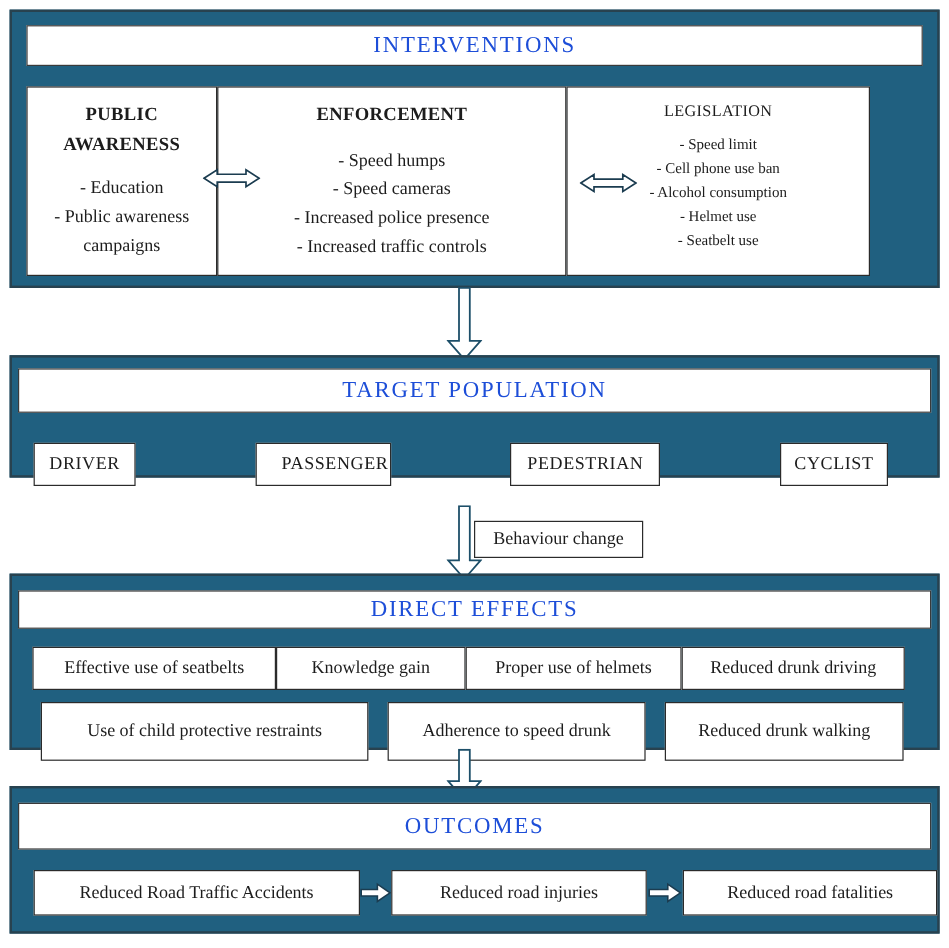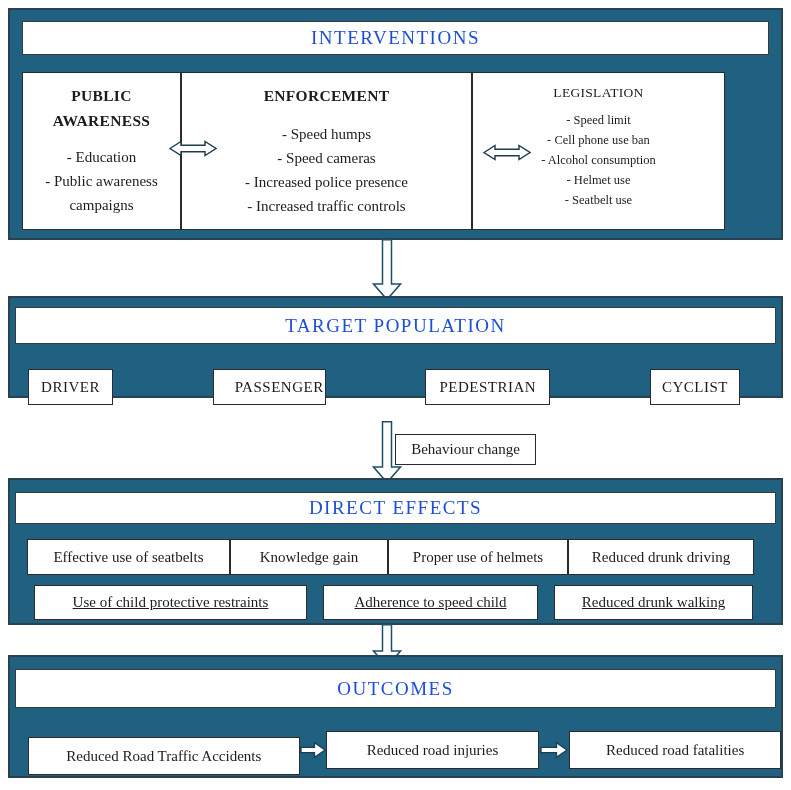--- a/index.html
+++ b/index.html
@@ -40,21 +40,21 @@
   .s2 .band { margin:9px 5px 0 5px; height:35px; }
   .s2-boxes { display:flex; justify-content:space-between; margin:25px 41px 0 18px; }
   .s2-boxes .wbox { height:36px; letter-spacing:0.5px; }
 
   
   .s3 { top:478px; height:147px; }
   .s3 .band { margin:12px 5px 0 5px; height:30px; }
   .s3-row1 { display:flex; margin:15px 3px 0 17px; }
   .s3-row1 .wbox { height:36px; }
   .s3-row2 { display:flex; gap:16px; margin:10px 0 0 24px; }
-  .s3-row2 .wbox { height:35px;text-decoration:underline; }
+  .s3-row2 .wbox { height:49px; }
 
   
   .s4 { top:655px; height:123px; }
   .s4 .band { margin:12px 5px 0 5px; height:37px; }
   .s4-row { display:flex; align-items:center; margin:17px 0 0 18px; }
   .s4-row .wbox { height:38px; }
 
   
   .arrow-abs { position:absolute; }
   .float-label {
@@ -133,33 +133,33 @@
   <div class="section s3">
     <div class="band">DIRECT EFFECTS</div>
     <div class="s3-row1">
       <div class="wbox" style="width:203px;">Effective use of seatbelts</div>
       <div class="wbox" style="width:158px;">Knowledge gain</div>
       <div class="wbox" style="width:180px;">Proper use of helmets</div>
       <div class="wbox" style="width:186px;">Reduced drunk driving</div>
     </div>
     <div class="s3-row2">
       <div class="wbox" style="width:273px;">Use of child protective restraints</div>
-      <div class="wbox" style="width:215px;">Adherence to speed child</div>
+      <div class="wbox" style="width:215px;">Adherence to speed drunk</div>
       <div class="wbox" style="width:199px;">Reduced drunk walking</div>
     </div>
   </div>
 
   <svg class="arrow-abs" style="left:372px; top:624px;" width="30" height="44" viewBox="0 0 30 44">
     <polygon points="10.5,0.8 19.5,0.8 19.5,27 28.5,27 15,42.5 1.5,27 10.5,27" fill="#ffffff" stroke="#1d4f69" stroke-width="1.5"></polygon>
   </svg>
 
   <div class="section s4">
     <div class="band">OUTCOMES</div>
     <div class="s4-row">
-      <div class="wbox" style="width:272px;margin-top:12px;">Reduced Road Traffic Accidents</div>
+      <div class="wbox" style="width:272px;">Reduced Road Traffic Accidents</div>
       <svg width="26" height="18" viewBox="0 0 26 18" style="flex:none;">
         <polygon points="1,6.3 14.5,6.3 14.5,1.8 25,9 14.5,16.2 14.5,11.7 1,11.7" fill="#ffffff" stroke="#1b3c50" stroke-width="1.3"></polygon>
       </svg>
       <div class="wbox" style="width:214px;">Reduced road injuries</div>
       <svg width="28" height="18" viewBox="0 0 28 18" style="flex:none; margin:0 1px;">
         <polygon points="1,6.3 16.5,6.3 16.5,1.8 27,9 16.5,16.2 16.5,11.7 1,11.7" fill="#ffffff" stroke="#1b3c50" stroke-width="1.3"></polygon>
       </svg>
       <div class="wbox" style="width:212px;">Reduced road fatalities</div>
     </div>
   </div>

